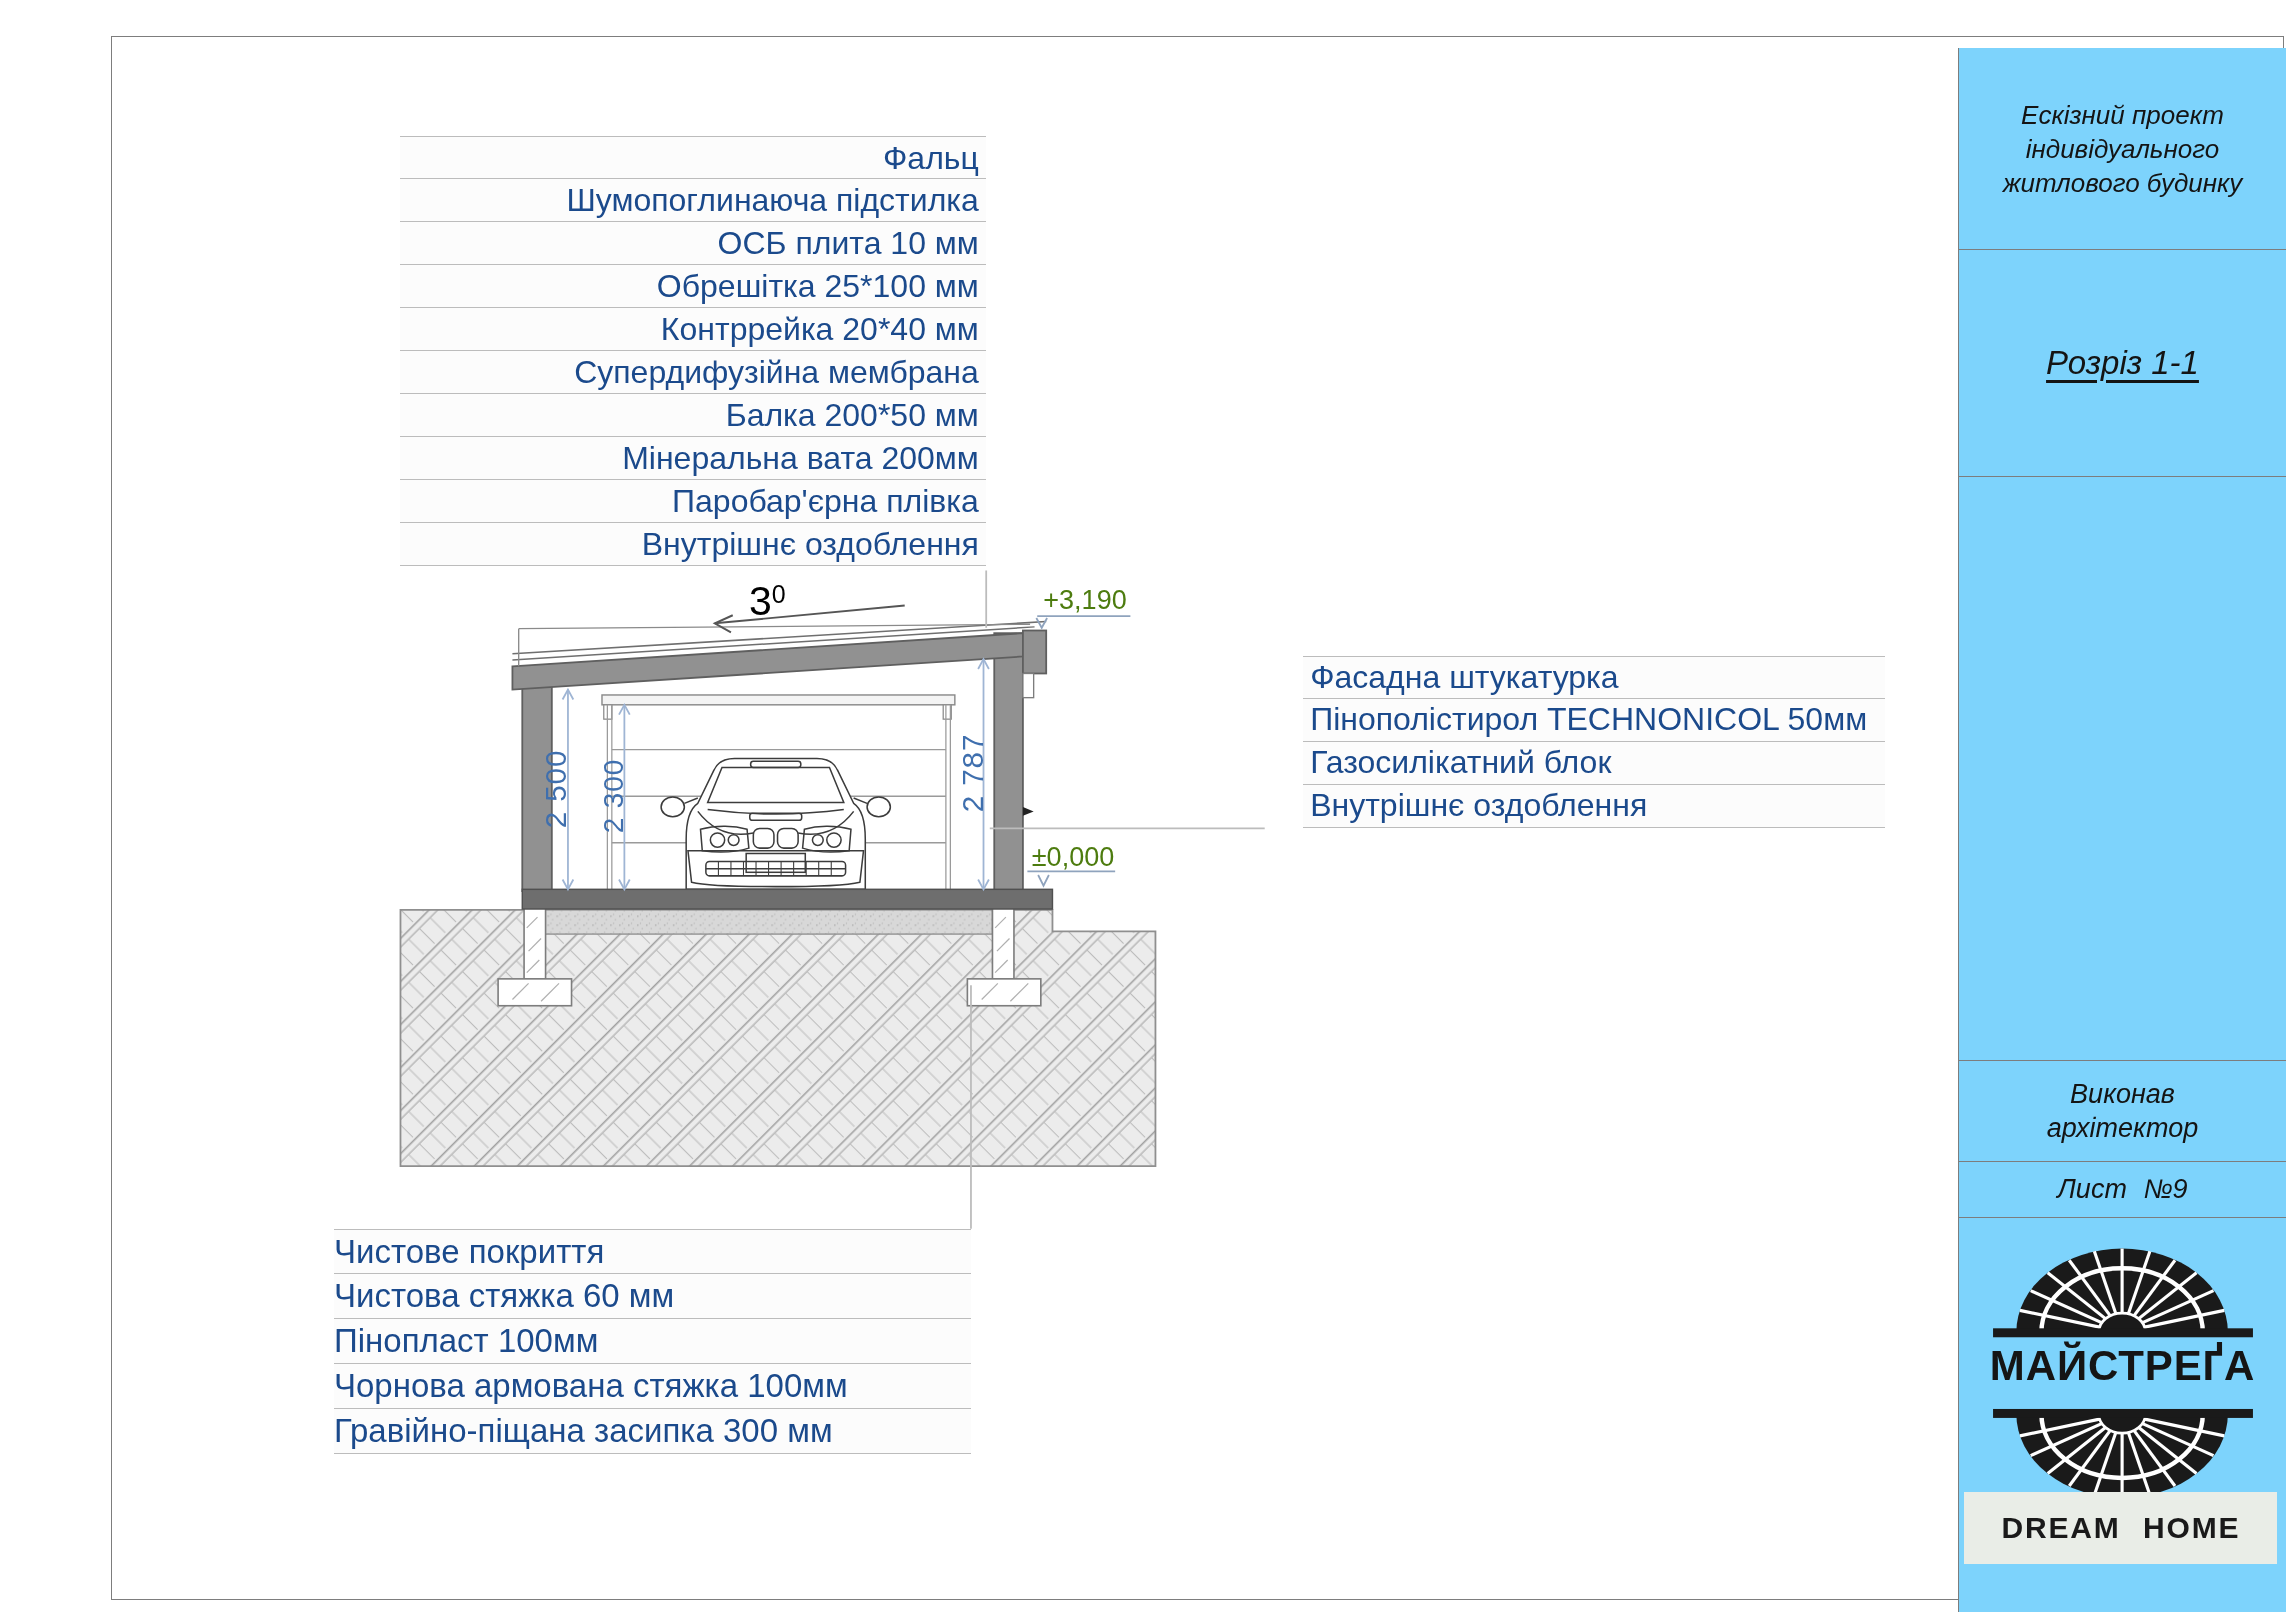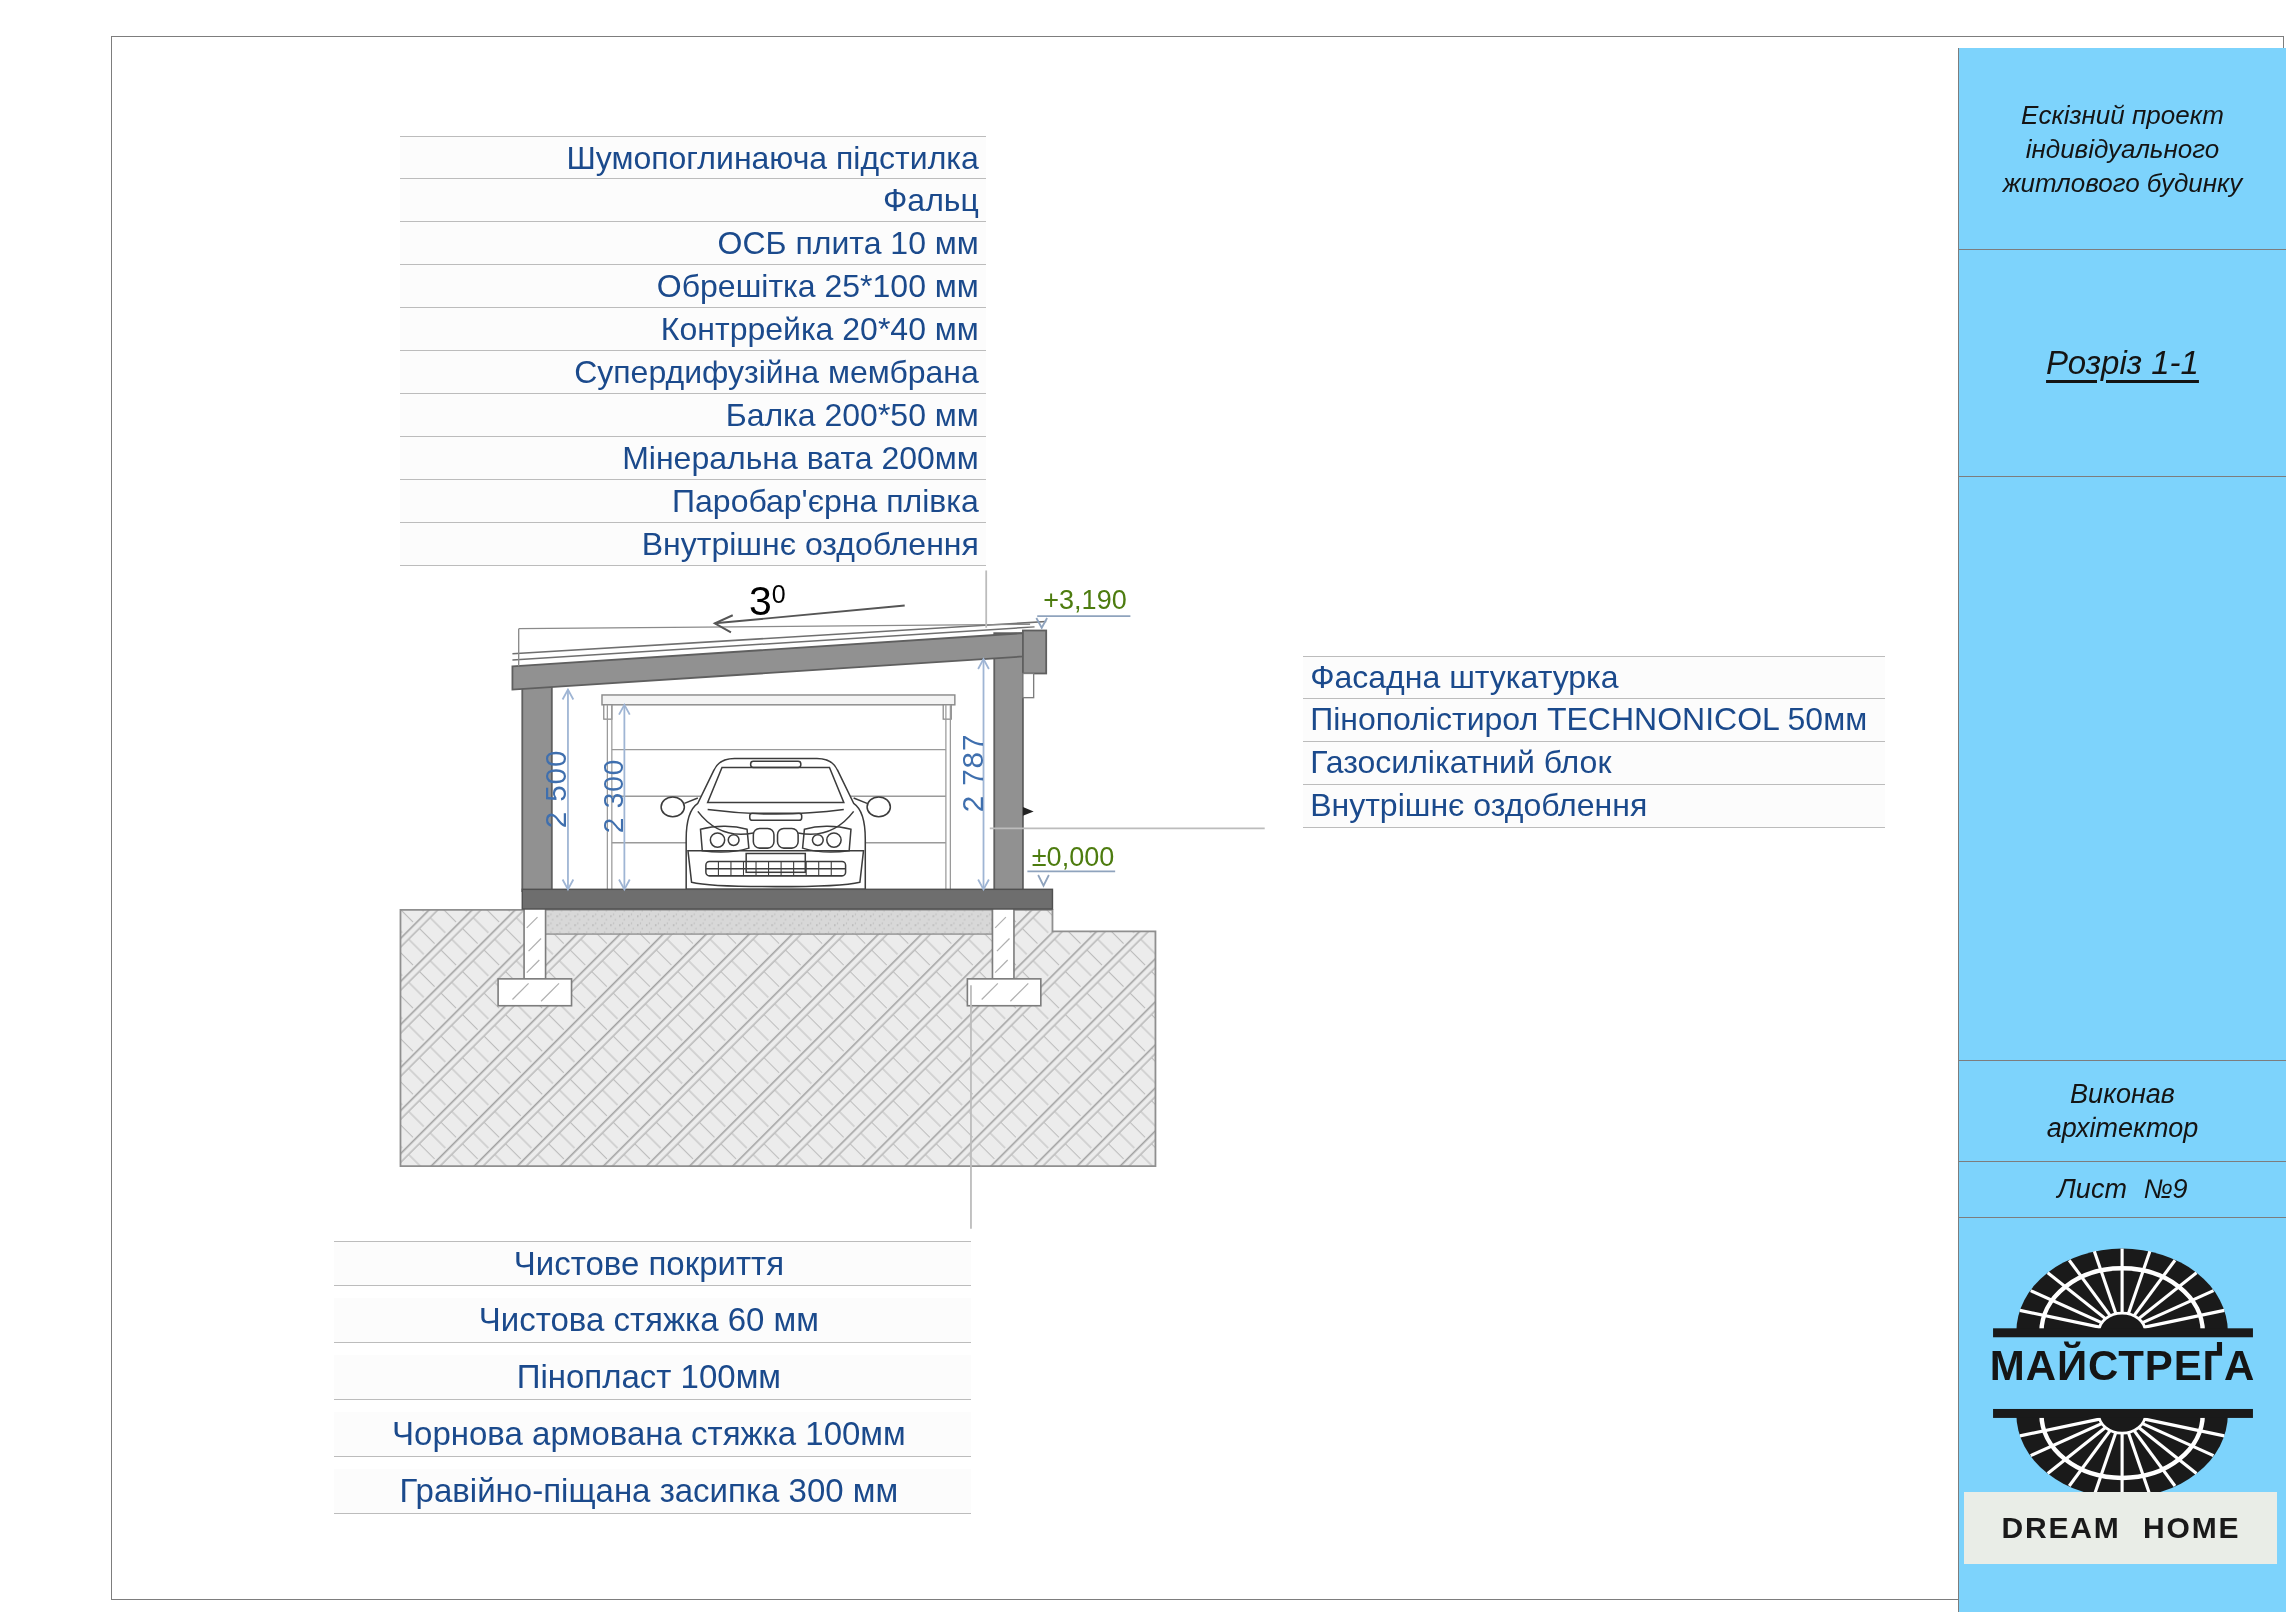--- a/index.html
+++ b/index.html
@@ -11,21 +11,21 @@
   
   .layer-list{position:absolute;}
   .layer-row{box-sizing:border-box;border-bottom:1.8px solid #bcbcbc;
         color:#1b4a8c;overflow:hidden;white-space:nowrap;background:rgba(250,250,250,.55);}
   .layer-list .layer-row:first-child{border-top:1.8px solid #bcbcbc;}
   #roof-list{left:400px;top:136px;width:586px;}
   #roof-list .layer-row{height:43px;line-height:42px;font-size:32px;text-align:right;padding-right:7.2px;}
   #wall-list{left:1265px;top:656px;width:582px;margin-left:38px;}
   #wall-list .layer-row{height:43px;line-height:41px;font-size:32px;text-align:left;padding-left:7.2px;}
   #floor-list{left:334px;top:1229px;width:637px;}
-  #floor-list .layer-row{height:45px;line-height:43px;font-size:33px;text-align:center;padding-right:7.2px;margin-top:12px;}
+  #floor-list .layer-row{height:45px;line-height:43px;font-size:33px;text-align:left;padding-right:7.2px;}
   
   .dim-text{position:absolute;color:#3f6fae;white-space:nowrap;
         transform:translate(-50%,-50%) rotate(-90deg);font-size:29.6px;letter-spacing:0.9px;}
   .elev-text{position:absolute;color:#4d7c0f;white-space:nowrap;
         transform:translate(-50%,-50%);font-size:27px;}
   #slope-label{position:absolute;left:749px;top:578px;color:#000000;font-size:41px;}
   #slope-label sup{font-size:25px;vertical-align:12.5px;}
   
   #title-block{position:absolute;left:1958px;top:48px;width:328px;height:1564px;
         border-left:1.8px solid #7d7d7d;box-sizing:border-box;background:#7dd3fc;}
@@ -194,22 +194,22 @@
       <line x1="1158" y1="688" x2="1262" y2="688"></line>
       <path d="M1157,690 L1163,701 L1169,690"></path>
     </g>
     <g stroke="#8fa3bd" stroke-width="2" fill="none">
       <line x1="1147" y1="973" x2="1245" y2="973"></line>
       <path d="M1159,977 L1165,989 L1171,977"></path>
     </g>
   </svg>
 
   <div id="roof-list" class="layer-list">
+    <div class="layer-row">Фальц</div>
     <div class="layer-row">Шумопоглинаюча підстилка</div>
-    <div class="layer-row">Фальц</div>
     <div class="layer-row">ОСБ плита 10 мм</div>
     <div class="layer-row">Обрешітка 25*100 мм</div>
     <div class="layer-row">Контррейка 20*40 мм</div>
     <div class="layer-row">Супердифузійна мембрана</div>
     <div class="layer-row">Балка 200*50 мм</div>
     <div class="layer-row">Мінеральна вата 200мм</div>
     <div class="layer-row">Паробар'єрна плівка</div>
     <div class="layer-row">Внутрішнє оздоблення</div>
   </div>
 

